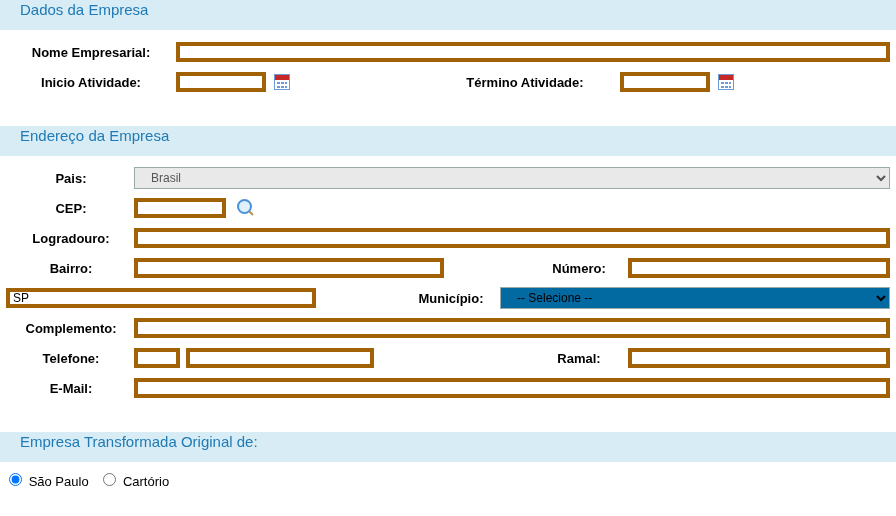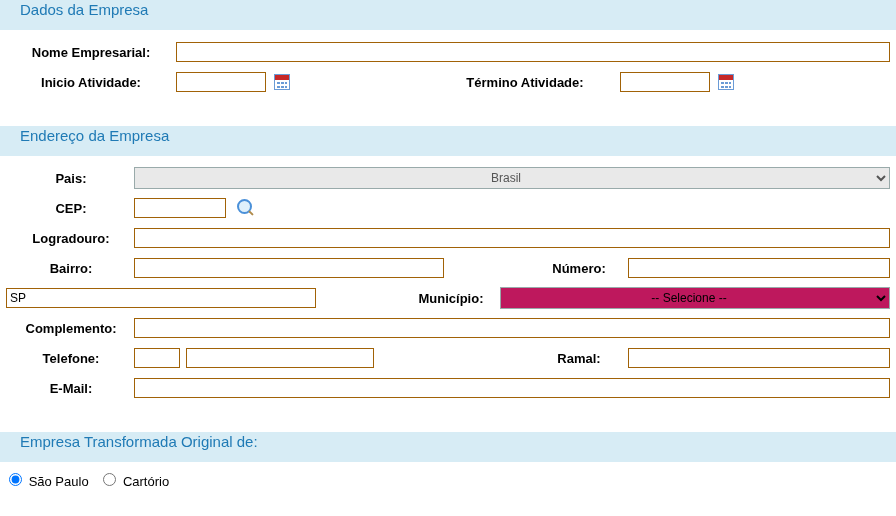--- a/index.html
+++ b/index.html
@@ -31,36 +31,35 @@
   .lbl {
     font-weight: bold;
     color: #000;
     white-space: nowrap;
     text-align: center;
   }
   .lbl1 { width: 170px; } 
   .lbl2 { width: 128px; padding-left:2px; } 
   .lbl2r { width: 98px; } 
   input[type=text] {
-    border: 1px solid #a16207;
+    border: 4px solid #a16207;
     height: 20px;
     padding: 1px 3px;
     font-size: 12px;
     font-family: inherit;
     background:#fff;
   }
   select {
     border: 1px solid #9aa;
     height: 22px;
     font-size: 12px;
     font-family: inherit;
     background: #e9e9e9;
     color:#555;
-    padding:0 0;
-    text-align:center;
+    padding:0 12px;
   }
   .cal-icon {
     display:inline-block;
     width:16px; height:16px;
     border:1px solid #6a9bd6;
     background:#fff;
     position:relative;
     margin-left:8px;
     cursor:pointer;
   }
@@ -162,21 +161,21 @@
     <input type="text" style="width: 310px;" value="">
     <span style="flex:0 0 86px"></span>
     <span class="lbl lbl2r">Número:</span>
     <input type="text" style="flex: 1 1 0%;" value="">
   </div>
 
   <div class="row">
     <input type="text" style="width: 310px;" value="SP">
     <span style="flex:0 0 86px"></span>
     <span class="lbl lbl2r">Município:</span>
-    <select style="flex:1;background:#be185d;color:#000">
+    <select style="flex:1;background:#0369a1;color:#000">
       <option>-- Selecione --</option>
     </select>
   </div>
 
   <div class="row">
     <span class="lbl lbl2">Complemento:</span>
     <input type="text" style="flex: 1 1 0%;" value="">
   </div>
 
   <div class="row">

